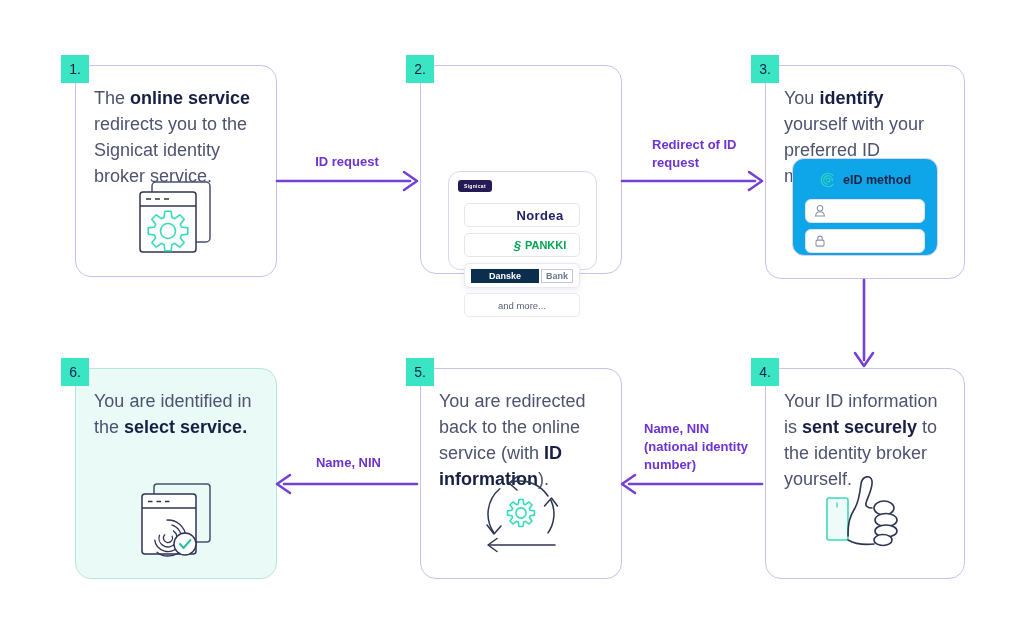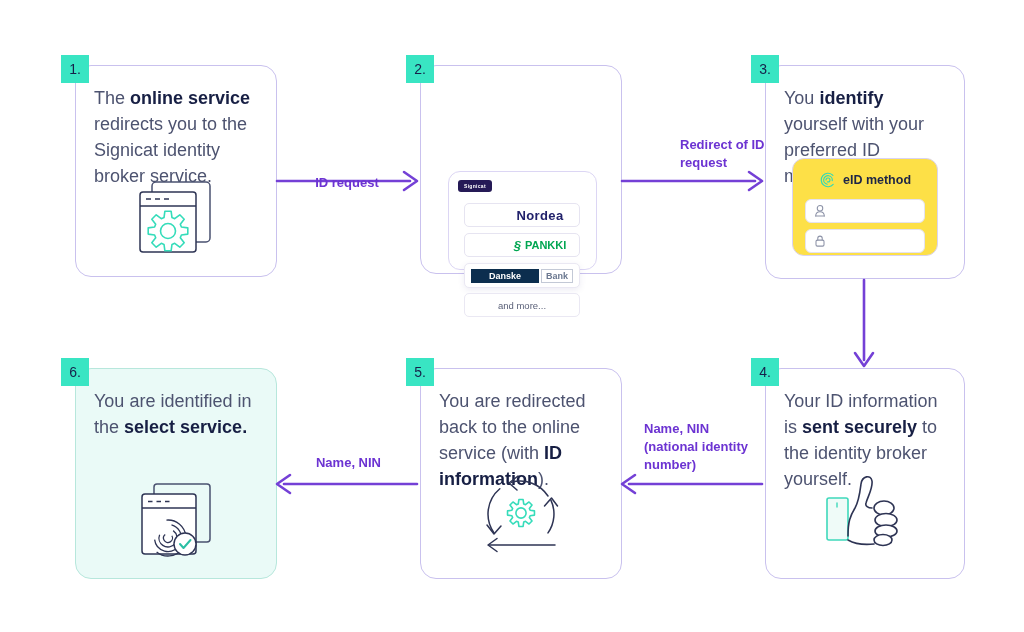--- a/index.html
+++ b/index.html
@@ -26,22 +26,22 @@
   .art svg{display:block;}
   .art1{bottom:18px;width:92px;height:82px;}
   .art4{bottom:28px;width:100px;height:80px;}
   .art5{bottom:22px;width:100px;height:90px;}
   .art6{bottom:16px;width:92px;height:82px;}
 
   
   .overlay{position:absolute;inset:0;pointer-events:none;}
   .overlay path,.overlay polyline{fill:none;stroke:#7440d6;stroke-width:2.6;stroke-linecap:round;stroke-linejoin:round;}
   .alabel{position:absolute;font-size:13px;font-weight:700;color:#6c33d2;line-height:1.38;}
-  .l1{left:277px;top:153px;width:140px;text-align:center;margin-top:21px;}
-  .l2{left:652px;top:136px;width:106px;margin-left:28px;}
+  .l1{left:277px;top:153px;width:140px;text-align:center;}
+  .l2{left:652px;top:136px;width:106px;}
   .l4{left:644px;top:420px;width:120px;}
   .l5{left:280px;top:454px;width:137px;text-align:center;}
 
   
   .portal-card{position:absolute;left:27px;top:105px;width:147px;height:97px;background:#fff;
                border:1px solid #dcd6f4;border-radius:12px;}
   .sig-badge{position:absolute;left:9px;top:8px;background:#251a56;color:#fff;font-size:5px;
              font-weight:700;padding:3px 6px;border-radius:3px;letter-spacing:.3px;}
   .bank-btn{position:absolute;width:116px;height:24px;background:#fff;border:1px solid #e6e4f1;
             border-radius:5px;display:flex;align-items:center;justify-content:center;box-sizing:border-box;padding-left:36px;}
@@ -52,21 +52,21 @@
               border:1px solid #eae8f3;border-radius:5px;display:flex;align-items:center;
               justify-content:center;box-shadow:0 2px 6px rgba(80,70,150,.10);box-sizing:border-box;}
   .danske-primary{background:#0c2e4e;color:#fff;font-size:9px;font-weight:700;padding:2px 18px;}
   .danske-secondary{border:1px solid #c3c9d6;color:#6b7890;font-size:9px;font-weight:700;
                     padding:1px 4px;margin-left:2px;}
   .btn-more{left:43px;top:227px;width:116px;height:24px;position:absolute;background:#fff;
             border:1px solid #eae8f3;border-radius:5px;display:flex;align-items:center;
             justify-content:center;color:#5a6078;font-size:9.5px;box-sizing:border-box;}
 
   
-  .eid-card{position:absolute;left:26px;top:92px;width:146px;height:98px;background:#fde047;
+  .eid-card{position:absolute;left:26px;top:92px;width:146px;height:98px;background:#0ea5e9;
             border:1px solid #d9d3f2;border-radius:12px;box-sizing:border-box;}
   .eid-head{display:flex;align-items:center;justify-content:center;gap:6px;margin-top:12px;
             font-size:12.5px;font-weight:600;color:#1d2547;}
   .eid-input{margin:6px 12px 0;height:22px;border:1px solid #e4e2ef;border-radius:6px;
              display:flex;align-items:center;padding-left:6px;background:#fff;}
   .eid-input.first{margin-top:10px;}
 </style>
 </head>
 <body>
 

